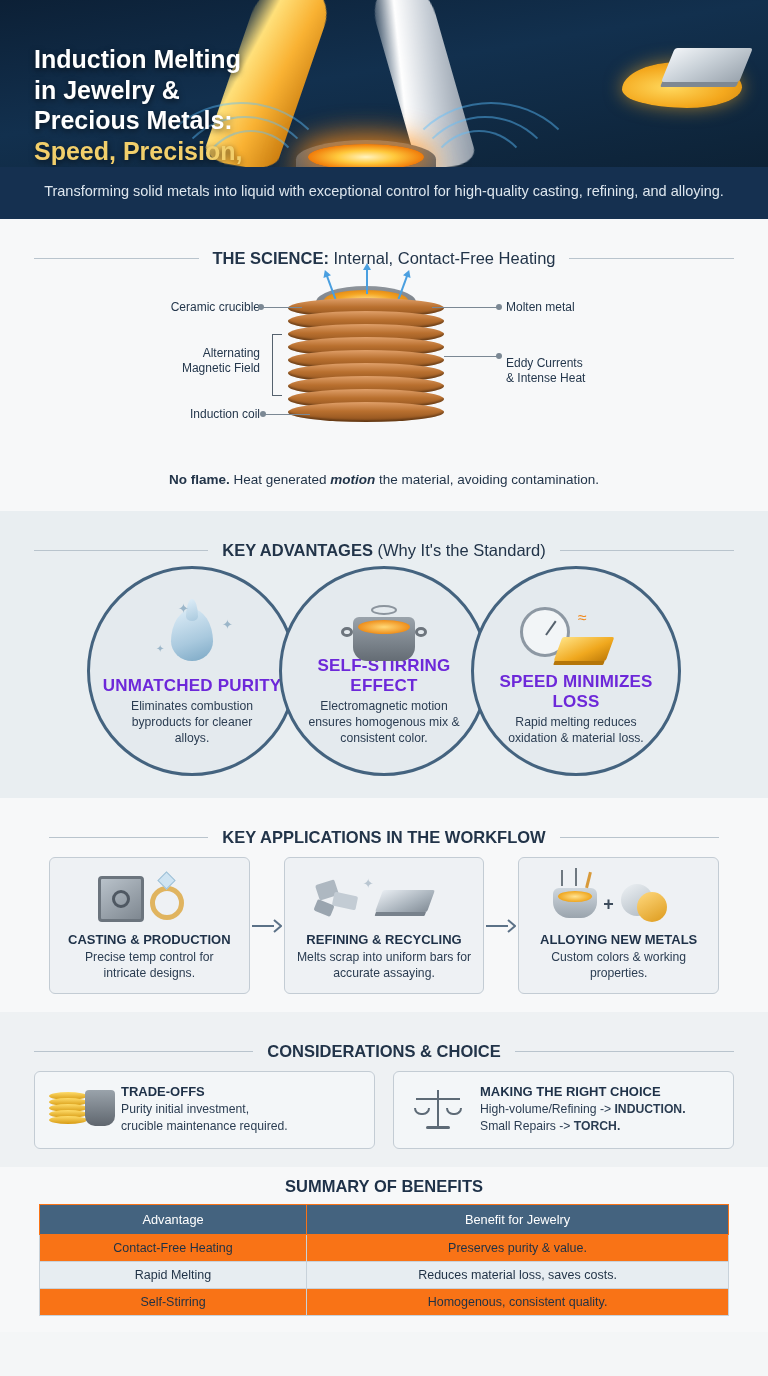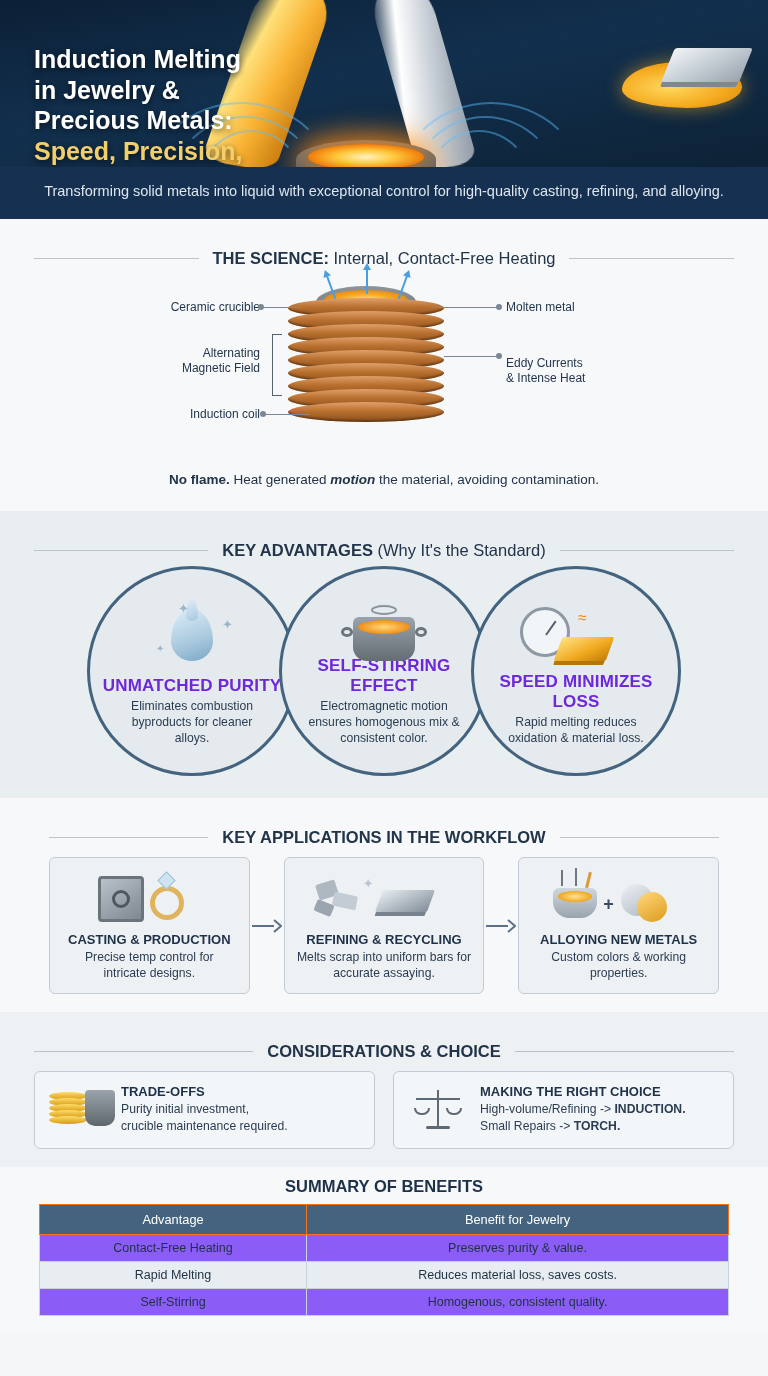--- a/index.html
+++ b/index.html
@@ -223,21 +223,21 @@
   
   .summary { background: #f7f8f9; padding: 10px 0 16px; }
   .summary h2 { text-align: center; font-size: 16.5px; font-weight: bold; color: #1e3148; margin-bottom: 8px; }
   table { width: 690px; margin: 0 auto; border-collapse: collapse; }
   th {
     background: #44637f; color: #fff; font-size: 12.8px; font-weight: normal;
     padding: 7px 8px; border: 1px solid #f97316;
   }
   td {
     font-size: 12.5px; color: #1f3145; text-align: center; padding: 6px 8px;
-    border: 1px solid #c8d2da; background: #8b5cf6;
+    border: 1px solid #c8d2da; background: #f97316;
   }
   tr.alt td { background: #e7edf1; }
 </style>
 </head>
 <body>
 
 <div class="page">
 
   <div class="hero">
     <div class="hero-art">

